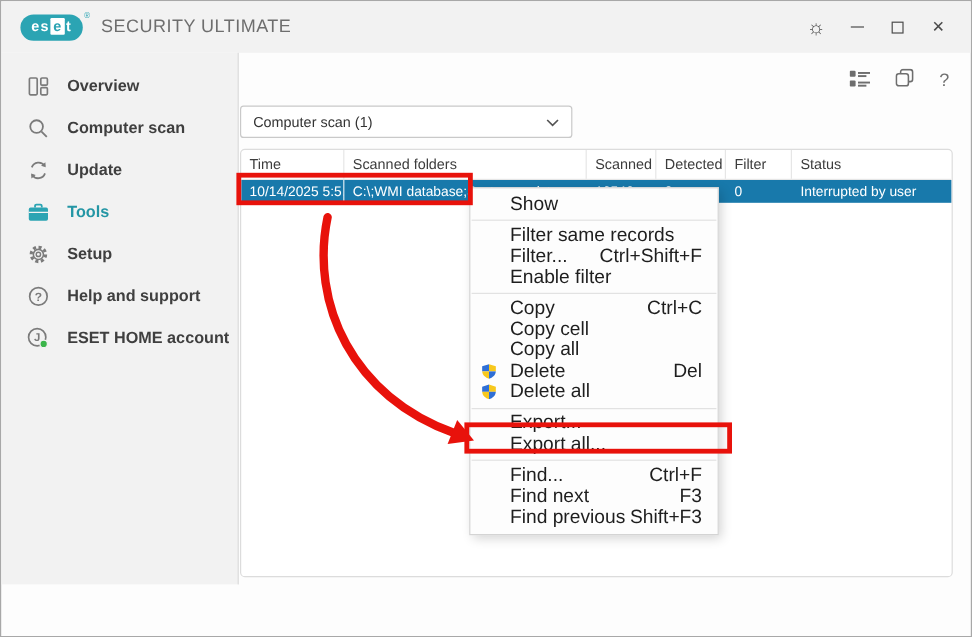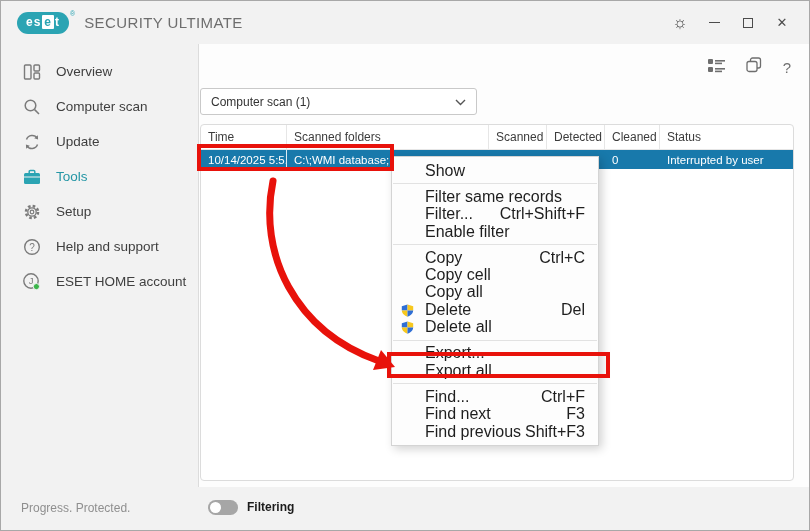--- a/index.html
+++ b/index.html
@@ -18,21 +18,21 @@
   .product-name { margin-left:9px; font-size:15px; color:#6e6e6e; letter-spacing:0.4px; }
   .win-controls { margin-left:auto; display:flex; align-items:center; }
   .win-btn { width:34px; height:30px; display:flex; align-items:center; justify-content:center;
              color:#4c4c4c; font-size:13px; }
   .theme-glyph { font-size:17px; color:#4c4c4c; }
   .max-box { width:10px; height:10px; border:1.4px solid #4c4c4c; display:inline-block; }
   .min-bar { width:11px; height:0; border-top:1.4px solid #4c4c4c; display:inline-block; }
 
   
   .sidebar { position:absolute; left:0; top:43px; width:198px; bottom:43px;
-             background:#f2f2f2; border-right:1px solid #dcdcdc; padding-top:10px; }
+             background:#f2f2f2; border-right:1px solid #dcdcdc; padding-top:10px;font-weight:bold; }
   .side-item { height:35px; display:flex; align-items:center; padding-left:21px; gap:15px;
                font-size:13.5px; color:#3f3f3f; }
   .side-item .ic { width:19px; height:19px; flex:0 0 19px; display:flex; align-items:center; justify-content:center; }
   .side-item.active { color:#2496a5; }
 
   
   .content-title { position:absolute; left:208px; top:54px; display:flex; align-items:center; gap:13px; }
   .back-arrow { width:0; height:0; border-top:6px solid transparent; border-bottom:6px solid transparent;
                 border-right:8px solid #4a4a4a; }
   .page-title { font-size:17px; color:#3a3a3a; font-weight:700; }
@@ -215,21 +215,21 @@
         </svg>
     </span>
   </div>
 
   <div class="log-table">
     <div class="t-head">
       <div class="hc c-time">Time</div>
       <div class="hc c-folders">Scanned folders</div>
       <div class="hc c-scanned">Scanned</div>
       <div class="hc c-detected">Detected</div>
-      <div class="hc c-cleaned">Cleaned</div>
+      <div class="hc c-cleaned">Filter</div>
       <div class="hc c-status">Status</div>
     </div>
     <div class="t-row">
       <div class="bc c-time">10/14/2025 5:5...</div>
       <div class="bc c-folders">C:\;WMI database;System registry</div>
       <div class="bc c-scanned">16546</div>
       <div class="bc c-detected">0</div>
       <div class="bc c-cleaned">0</div>
       <div class="bc c-status">Interrupted by user</div>
     </div>
@@ -313,27 +313,20 @@
     <div class="menu-item">
         <span>Find next</span>
         <span class="mi-shortcut">F3</span>
       </div>
     <div class="menu-item">
         <span>Find previous</span>
         <span class="mi-shortcut">Shift+F3</span>
       </div>
   </div>
 
-  <div class="bottombar">
-    <span class="status-text">Progress. Protected.</span>
-    <div class="toggle">
-        <div class="toggle-knob"></div>
-      </div>
-    <span class="toggle-label">Filtering</span>
-  </div>
 
   <svg class="annot" viewBox="0 0 810 531">
     <rect x="198" y="145" width="193" height="23" fill="none" stroke="#e8120b" stroke-width="4"></rect>
     <rect x="388" y="353" width="219" height="22" fill="none" stroke="#e8120b" stroke-width="4"></rect>
     <path d="M 272 180 C 257 252, 293 330, 378 360" fill="none" stroke="#e8120b" stroke-width="7" stroke-linecap="round"></path>
     <polygon points="394,366 372,369 380,349" fill="#e8120b"></polygon>
   </svg>
 
 </div>
 

